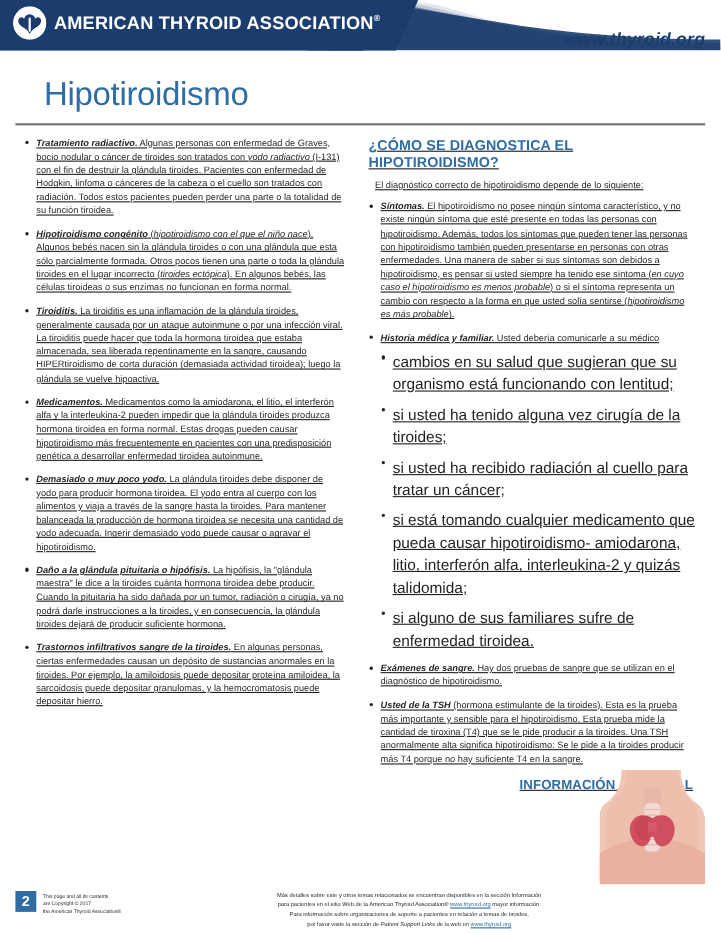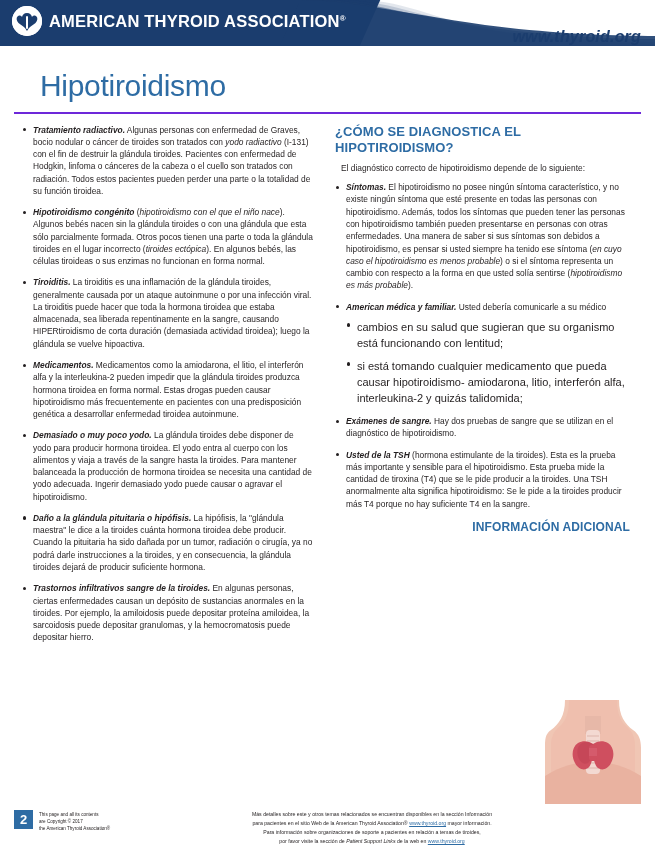--- a/index.html
+++ b/index.html
@@ -88,21 +88,21 @@
     font-size: 16px;
     font-weight: bold;
     font-style: italic;
     letter-spacing: 0.2px;
   }
 
   
   .title-band {
     position: relative;
     padding: 6px 0 10px 26px;
-    border-bottom: 2px solid #6d28d9;
+    border-bottom: 2px solid #737373;
     margin: 0 14px 0 14px;
   }
   .page-title {
     color: #2e6ca4;
     font-size: 30px;
     font-weight: normal;
     letter-spacing: -0.3px;
     margin: 0;
     line-height: 1.05;
   }
@@ -110,20 +110,21 @@
   
   .content {
     display: flex;
     padding: 10px 16px 0 16px;
     gap: 22px;
     box-sizing: border-box;
   }
   .col {
     width: 297px;
     box-sizing: border-box;
+    text-decoration: underline;
   }
   .col-left { padding-left: 6px; }
 
   h2.section-head {
     color: #2e6ca4;
     font-size: 13px;
     font-weight: bold;
     line-height: 1.25;
     margin: 0 0 6px 0;
     text-transform: uppercase;
@@ -160,21 +161,21 @@
   }
   ul.sub-bullets {
     list-style: none;
     margin: 6px 0 0 0;
     padding: 0;
   }
   ul.sub-bullets > li {
     position: relative;
     padding-left: 11px;
     margin-bottom: 7px;
-    font-size: 11px;
+    font-size: 14px;
     line-height: 1.46;
   }
   ul.sub-bullets > li::before {
     content: "";
     position: absolute;
     left: 1px;
     top: 4.5px;
     width: 3.2px;
     height: 3.2px;
     border-radius: 50%;
@@ -304,24 +305,27 @@
     </ul>
   </div>
 
   <div class="col col-right">
     <h2 class="section-head">¿CÓMO SE DIAGNOSTICA EL HIPOTIROIDISMO?</h2>
     <p class="lead">El diagnóstico correcto de hipotiroidismo depende de lo siguiente:</p>
 
     <ul class="bullets">
       <li><span><span class="bi">Síntomas.</span> El hipotiroidismo no posee ningún síntoma característico, y no existe ningún síntoma que esté presente en todas las personas con hipotiroidismo. Además, todos los síntomas que pueden tener las personas con hipotiroidismo también pueden presentarse en personas con otras enfermedades. Una manera de saber si sus síntomas son debidos a hipotiroidismo, es pensar si usted siempre ha tenido ese síntoma (<span class="it">en cuyo caso el hipotiroidismo es menos probable</span>) o si el síntoma representa un cambio con respecto a la forma en que usted solía sentirse (<span class="it">hipotiroidismo es más probable</span>).</span></li>
       <li>
-        <span><span class="bi">American médica y familiar.</span> Usted debería comunicarle a su médico</span>
+        <span><span class="bi">Historia médica y familiar.</span> Usted debería comunicarle a su médico</span>
         <ul class="sub-bullets">
           <li>cambios en su salud que sugieran que su organismo está funcionando con lentitud;</li>
+          <li>si usted ha tenido alguna vez cirugía de la tiroides;</li>
+          <li>si usted ha recibido radiación al cuello para tratar un cáncer;</li>
           <li>si está tomando cualquier medicamento que pueda causar hipotiroidismo- amiodarona, litio, interferón alfa, interleukina-2 y quizás talidomida;</li>
+          <li>si alguno de sus familiares sufre de enfermedad tiroidea.</li>
         </ul>
       </li>
       <li><span><span class="bi">Exámenes de sangre.</span> Hay dos pruebas de sangre que se utilizan en el diagnóstico de hipotiroidismo.</span></li>
       <li><span><span class="bi">Usted de la TSH</span> (hormona estimulante de la tiroides). Esta es la prueba más importante y sensible para el hipotiroidismo. Esta prueba mide la cantidad de tiroxina (T4) que se le pide producir a la tiroides. Una TSH anormalmente alta significa hipotiroidismo: Se le pide a la tiroides producir más T4 porque no hay suficiente T4 en la sangre.</span></li>
     </ul>
 
     <div class="addl">
       <p class="addl-title">INFORMACIÓN ADICIONAL</p>
     </div>
   </div>

